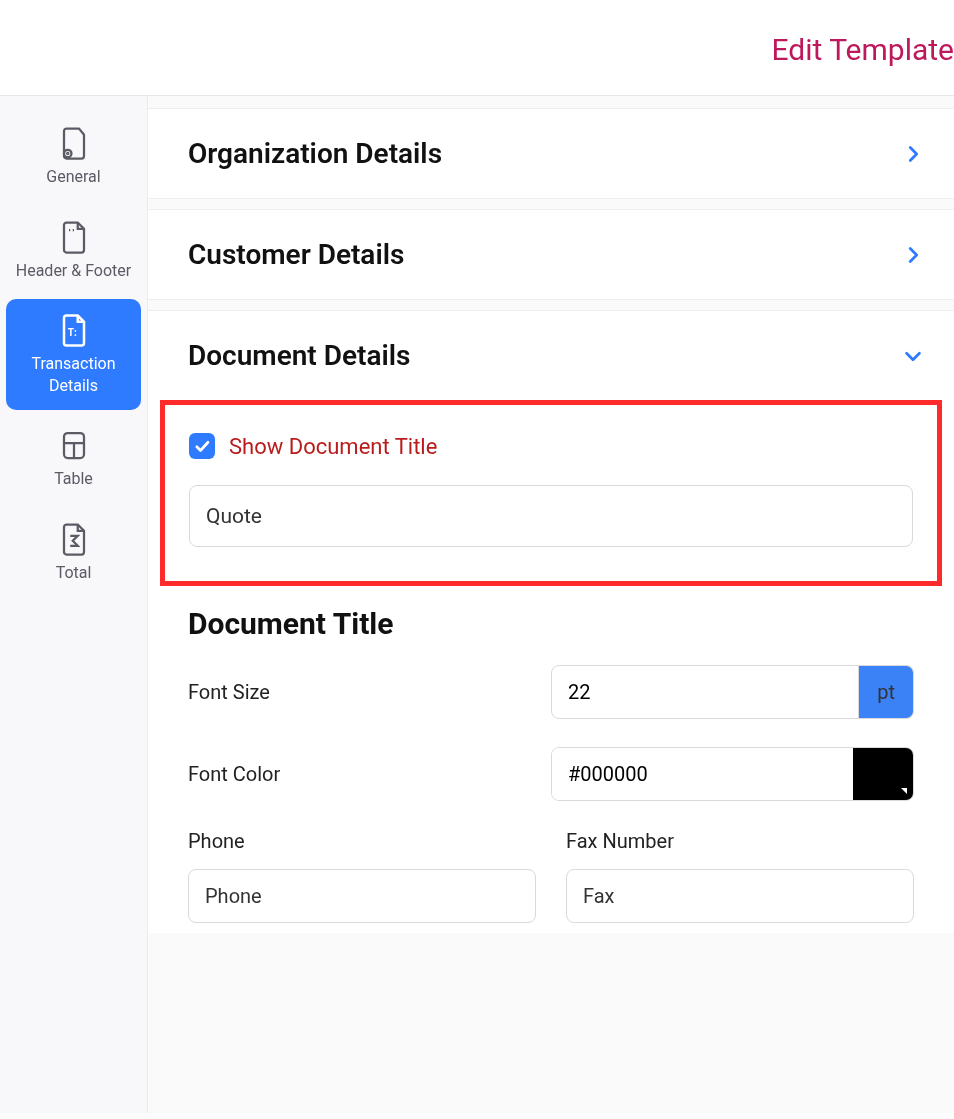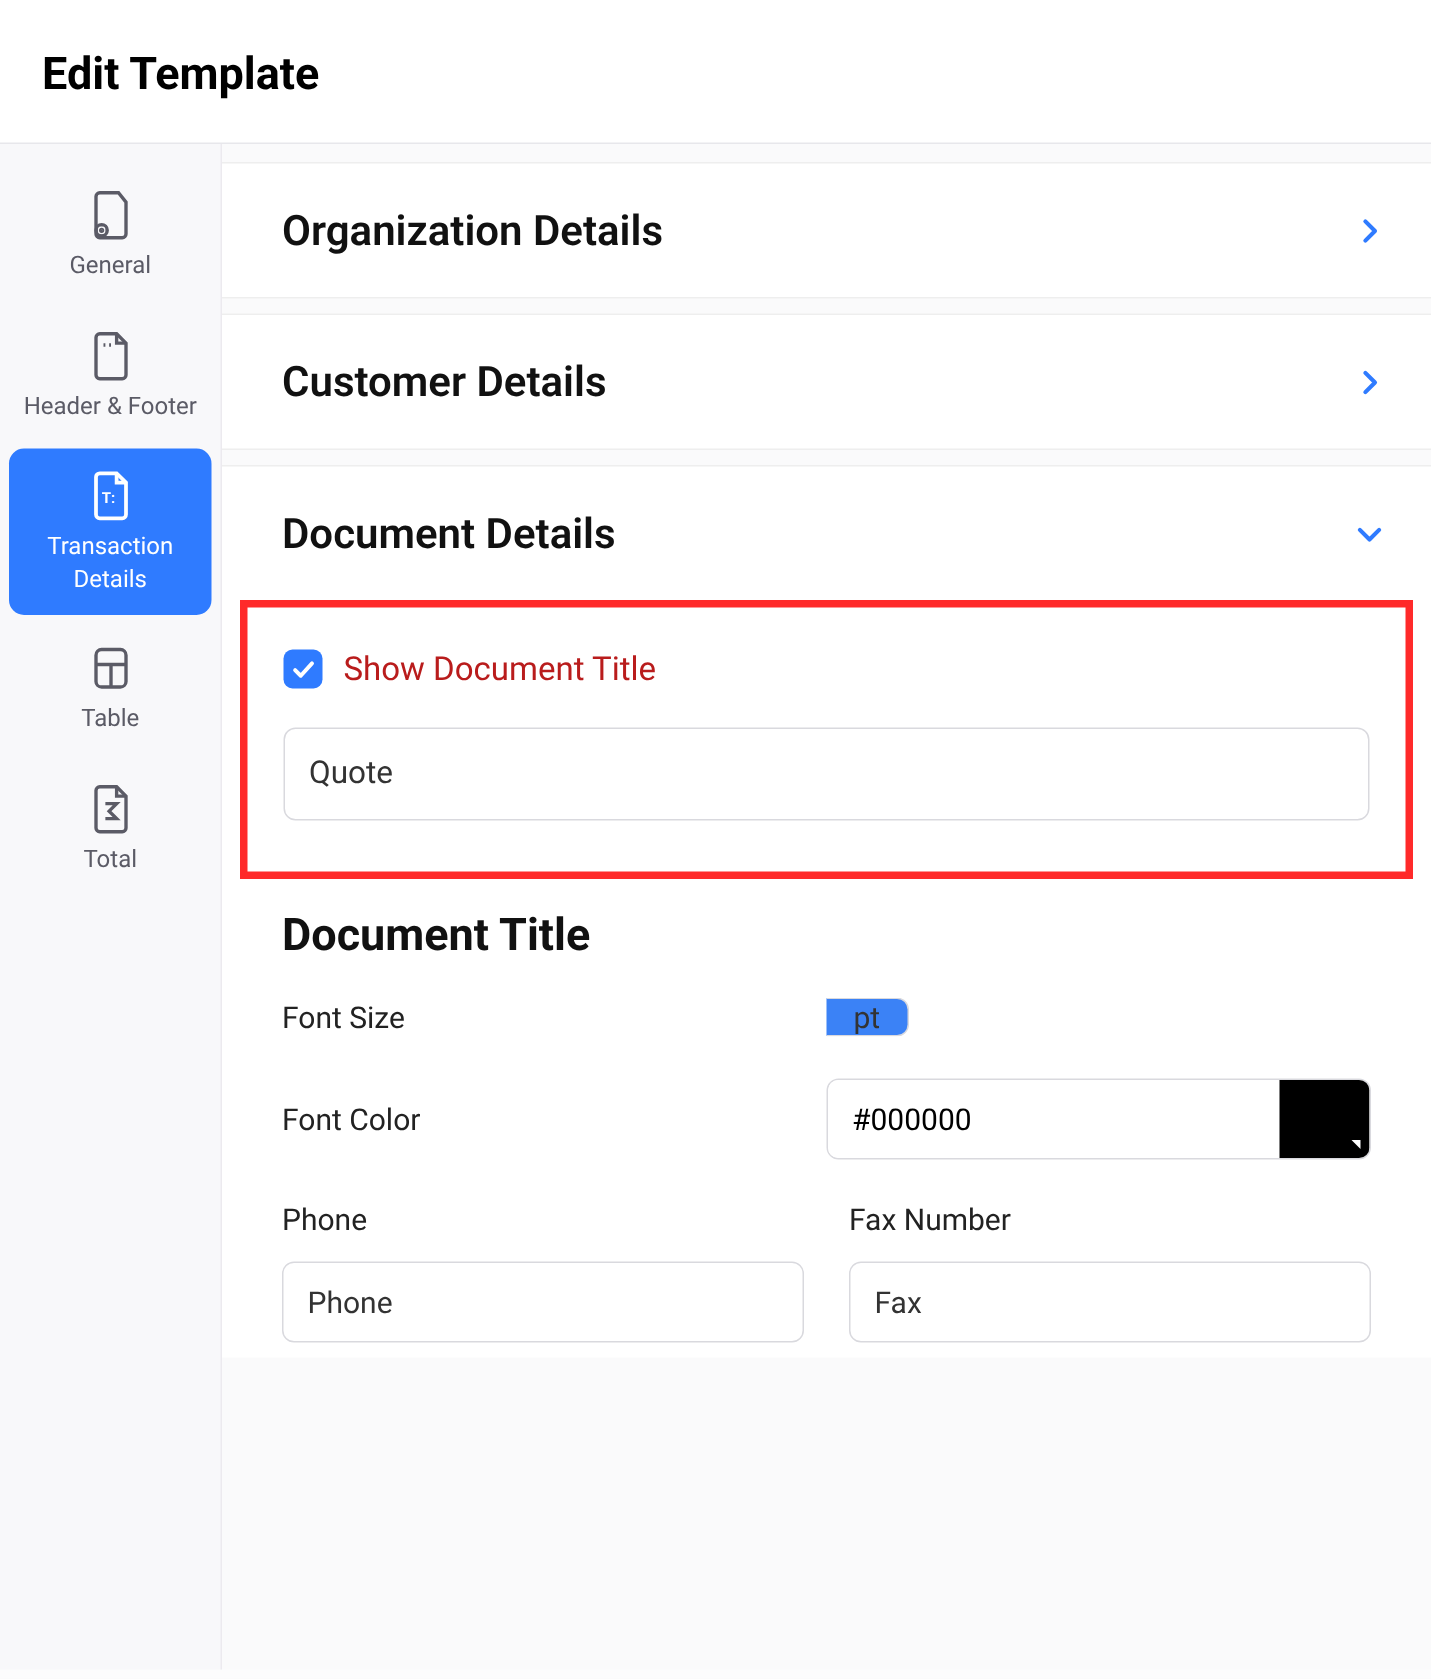--- a/index.html
+++ b/index.html
@@ -11,22 +11,23 @@
       height: 1119px;
       overflow: hidden;
     }
     .header {
       padding: 32px 0 28px 28px;
       border-bottom: 1px solid #e7e7eb;
       background: #fff;
     }
     .header h1 {
       font-size: 30px;
-      font-weight: 700;
-      color: #000000;
+      font-weight: 400;
+      color: #be185d;
+      text-align: right;
     }
     .layout {
       display: flex;
       height: calc(100% - 102px);
     }
     .sidebar {
       width: 148px;
       background: #f8f8fa;
       border-right: 1px solid #eceaef;
       padding-top: 12px;
@@ -334,20 +335,21 @@
           </div>
           <input class="text-input" type="text" value="Quote" style="">
         </div>
 
         <div class="section-heading">Document Title</div>
 
         <div class="field-row">
           <div class="field-label">Font Size</div>
           <div class="field-control">
             <div class="input-joined">
+              <input type="text" value="22" style="">
               <span class="input-suffix">pt</span>
             </div>
           </div>
         </div>
 
         <div class="field-row">
           <div class="field-label">Font Color</div>
           <div class="field-control">
             <div class="color-input-wrap">
               <input type="text" value="#000000" style="">

